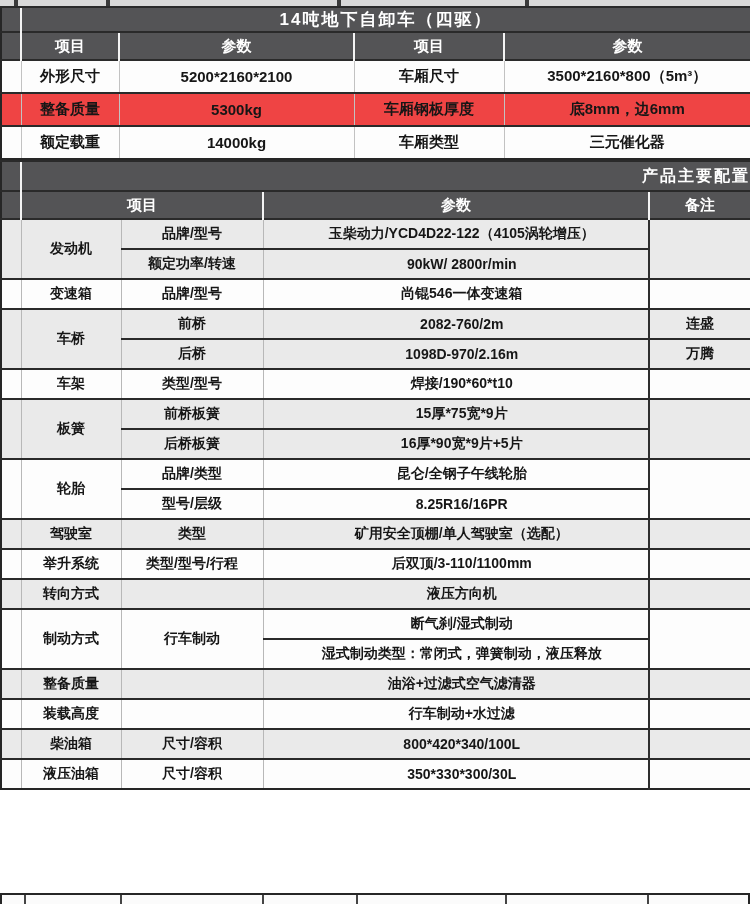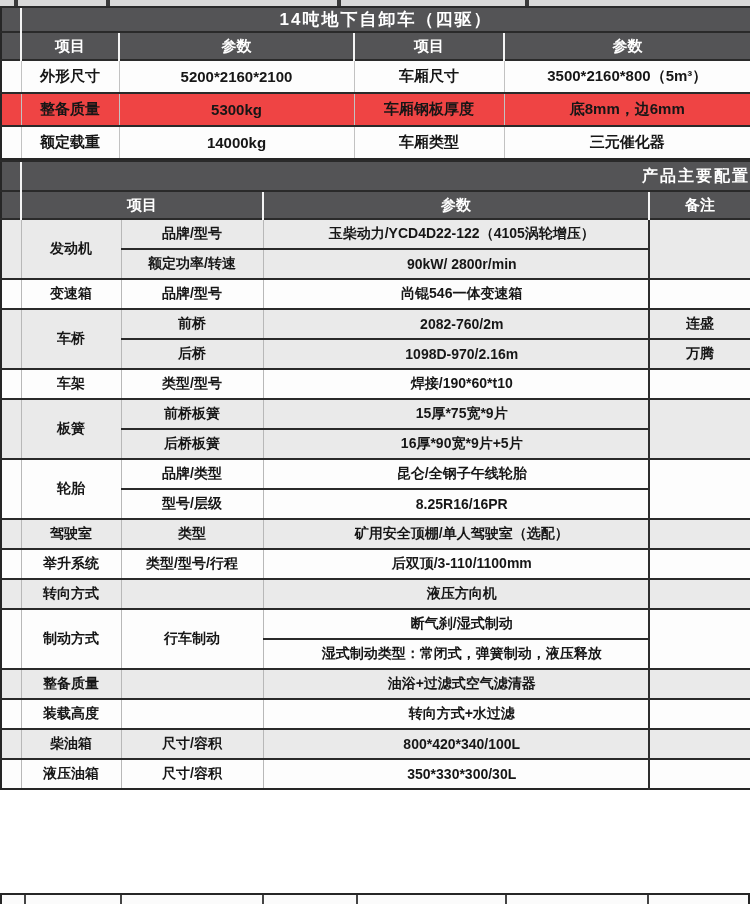--- a/index.html
+++ b/index.html
@@ -227,21 +227,21 @@
       <td class="cat">整备质量</td>
       <td class="sub"></td>
       <td class="param">油浴+过滤式空气滤清器</td>
       <td class="note"></td>
     </tr>
 
     <tr class="g white">
       <td></td>
       <td class="cat">装载高度</td>
       <td class="sub"></td>
-      <td class="param">转向方式+水过滤</td>
+      <td class="param">行车制动+水过滤</td>
       <td class="note"></td>
     </tr>
 
     <tr class="g gray">
       <td></td>
       <td class="cat">柴油箱</td>
       <td class="sub">尺寸/容积</td>
       <td class="param">800*420*340/100L</td>
       <td class="note"></td>
     </tr>

